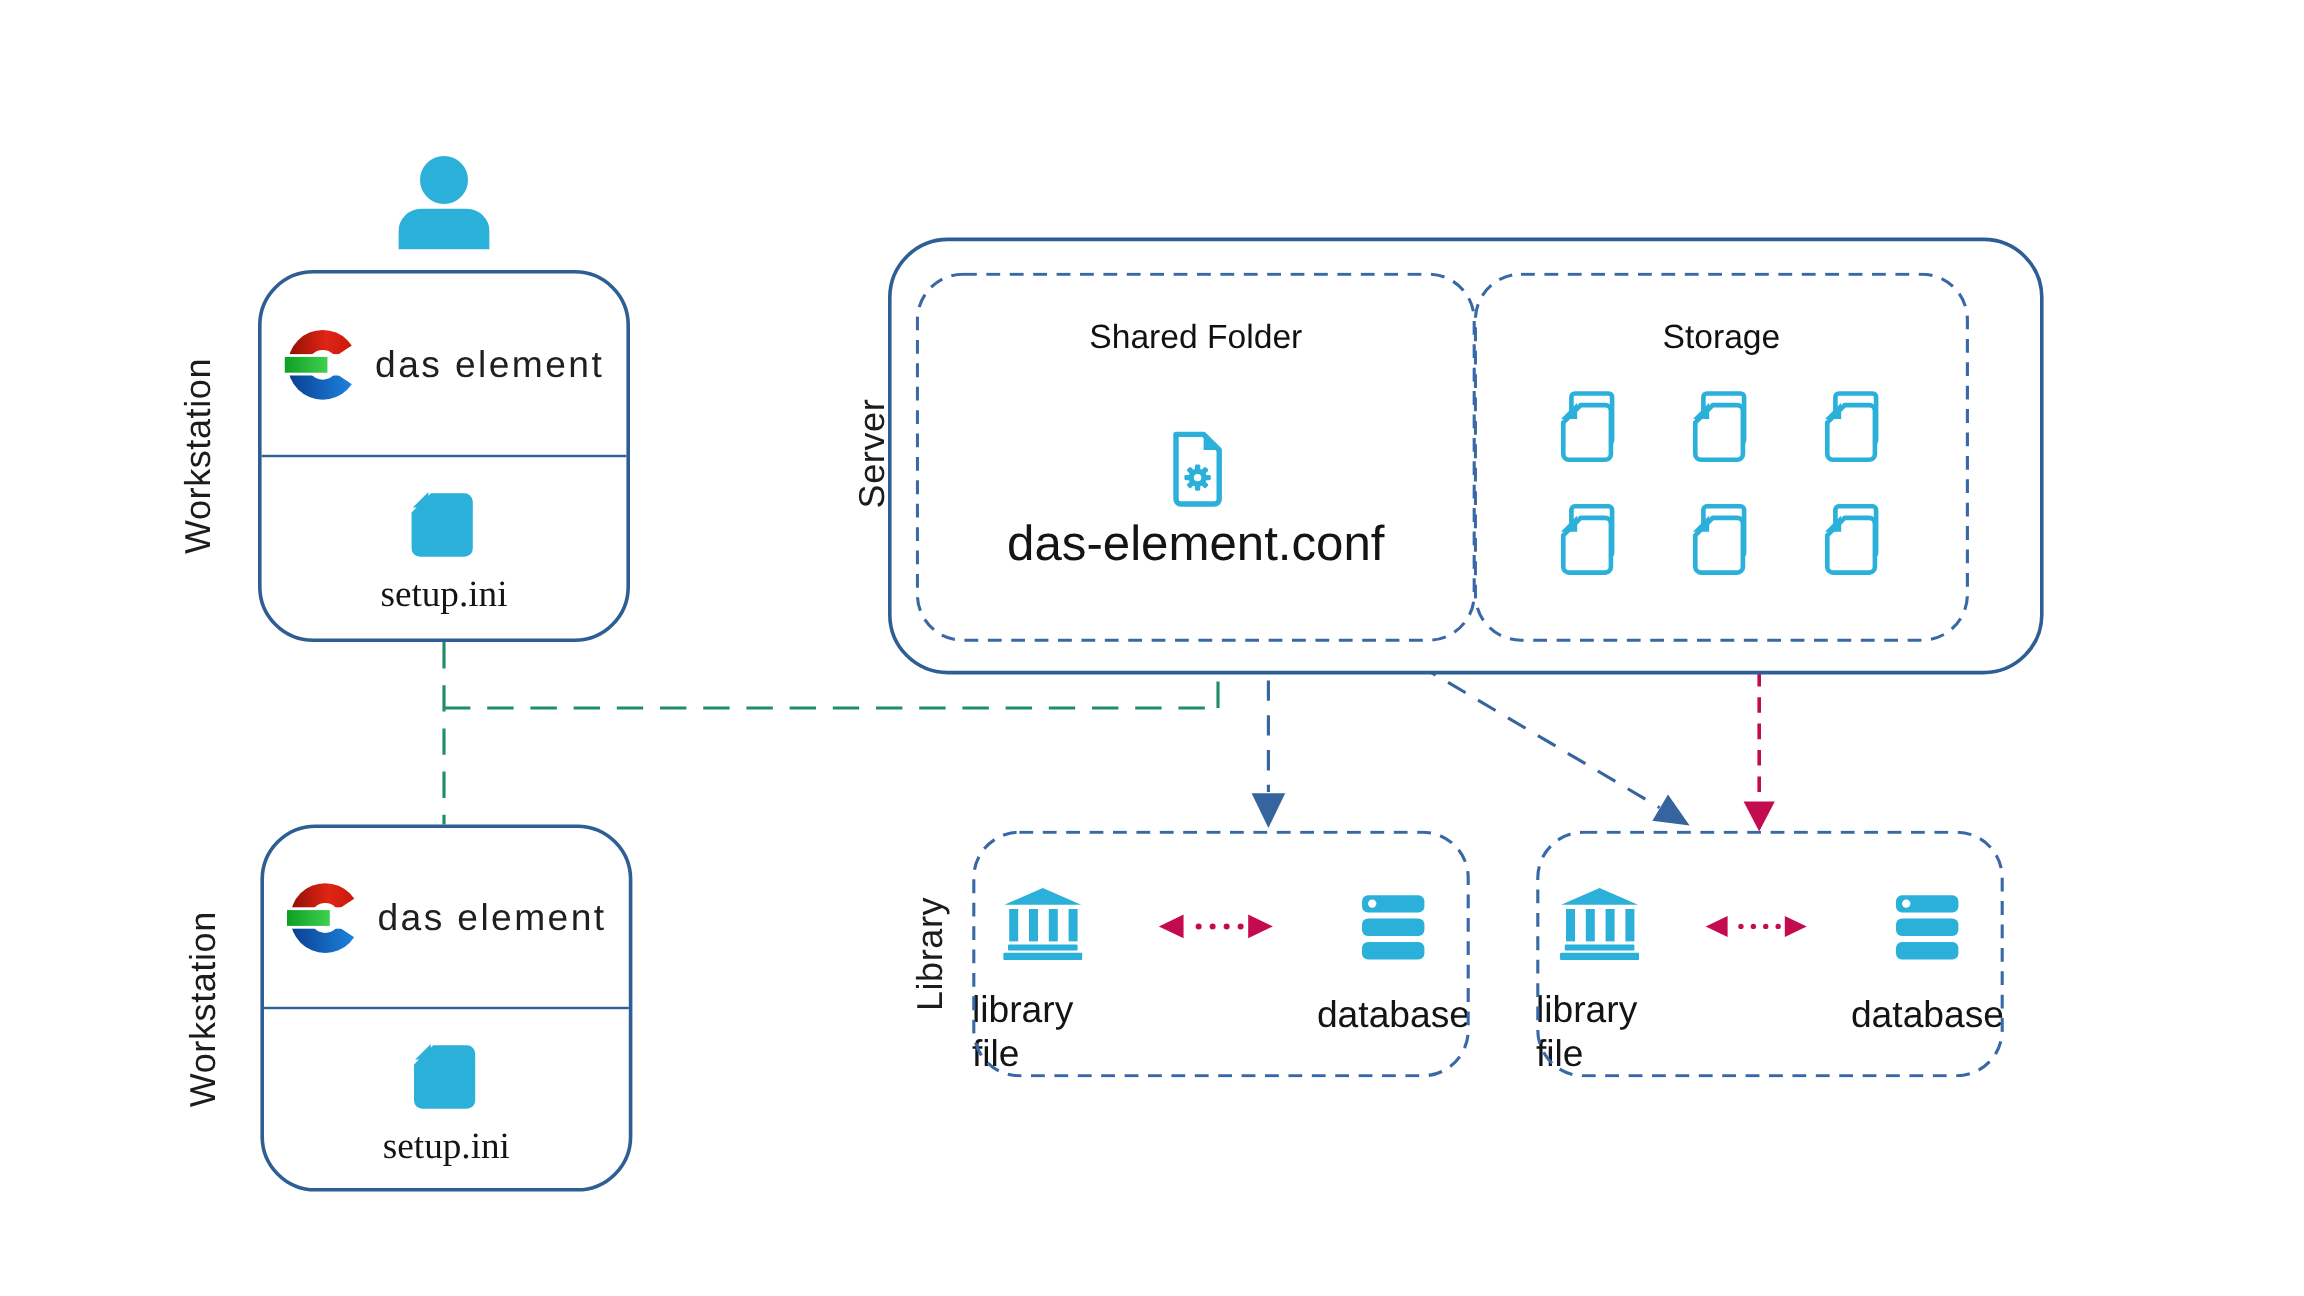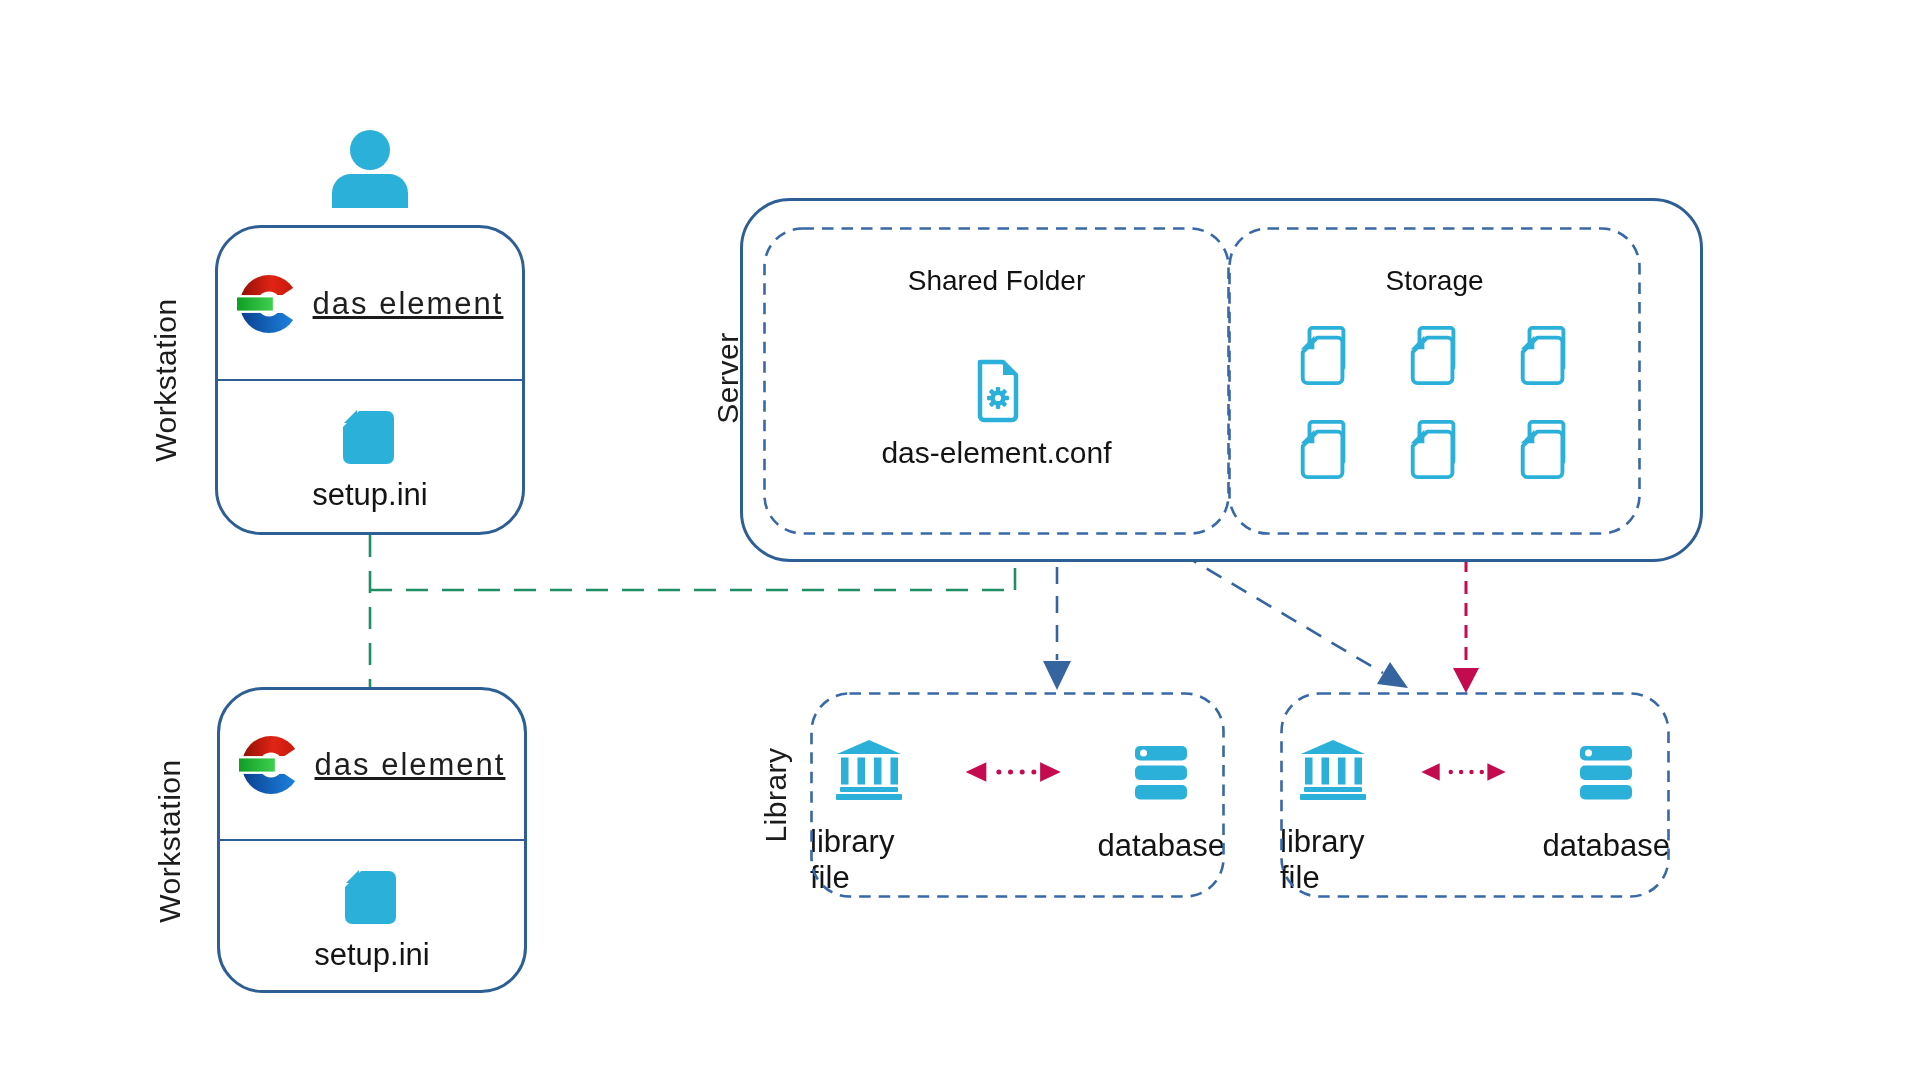--- a/index.html
+++ b/index.html
@@ -13,41 +13,41 @@
   
   .rot-label{position:absolute;transform:translate(-50%,-50%) rotate(-90deg);
              font-size:30px;letter-spacing:.5px;white-space:nowrap;color:#1c1c1c;}
 
   
   .solid-box{position:absolute;border:3px solid var(--box-border-blue,#2E5F94);
              border-radius:46px;background:#fff;box-sizing:border-box;}
   .ws-box{display:flex;flex-direction:column;}
   .ws-section-top{height:50%;display:flex;align-items:center;justify-content:center;
                   border-bottom:2px solid var(--box-border-blue,#2E5F94);}
-  .ws-section-bottom{height:50%;display:flex;flex-direction:column;align-items:center;}
-  .logo-row{display:flex;align-items:center;gap:14px;text-decoration:underline;}
+  .ws-section-bottom{height:50%;display:flex;flex-direction:column;align-items:center;font-family:Liberation Serif, serif;}
+  .logo-row{display:flex;align-items:center;gap:14px;}
   .logo-text{font-size:31px;font-weight:300;letter-spacing:2px;color:#1f1f1f;}
   .file-label{font-size:31px;color:#141414;}
 
   
   .dashed-box{position:absolute;box-sizing:border-box;}
   .dash-rect{position:absolute;left:0;top:0;}
   .dashed-content{position:relative;width:100%;height:100%;display:flex;flex-direction:column;align-items:center;}
   .zone-title{font-size:28px;line-height:36px;margin-top:36px;color:#111;}
 
   .storage-grid{display:flex;flex-direction:column;gap:32px;margin-top:26px;}
   .storage-row{display:flex;gap:48px;justify-content:center;}
 
   .lib-row{display:flex;align-items:flex-start;justify-content:space-between;gap:34px;padding-top:48px;}
   .lib-item{display:flex;flex-direction:column;align-items:center;}
   .lib-item .file-label{margin-top:24px;line-height:36px;}
   .lib-arrow{margin-top:17px;}
 
   .sf-icon{margin-top:60px;}
-  .sf-label{margin-top:12px;font-size:30px;line-height:36px;color:#141414;}
+  .sf-label{margin-top:12px;font-size:41px;line-height:36px;color:#141414;}
   .ws-file-icon{margin-top:24px;}
   .ws-file-label{margin-top:8px;line-height:36px;}
 </style>
 </head>
 <body>
 
 <div class="canvas">
 
   <svg width="0" height="0" style="position:absolute" aria-hidden="true">
     <defs>

